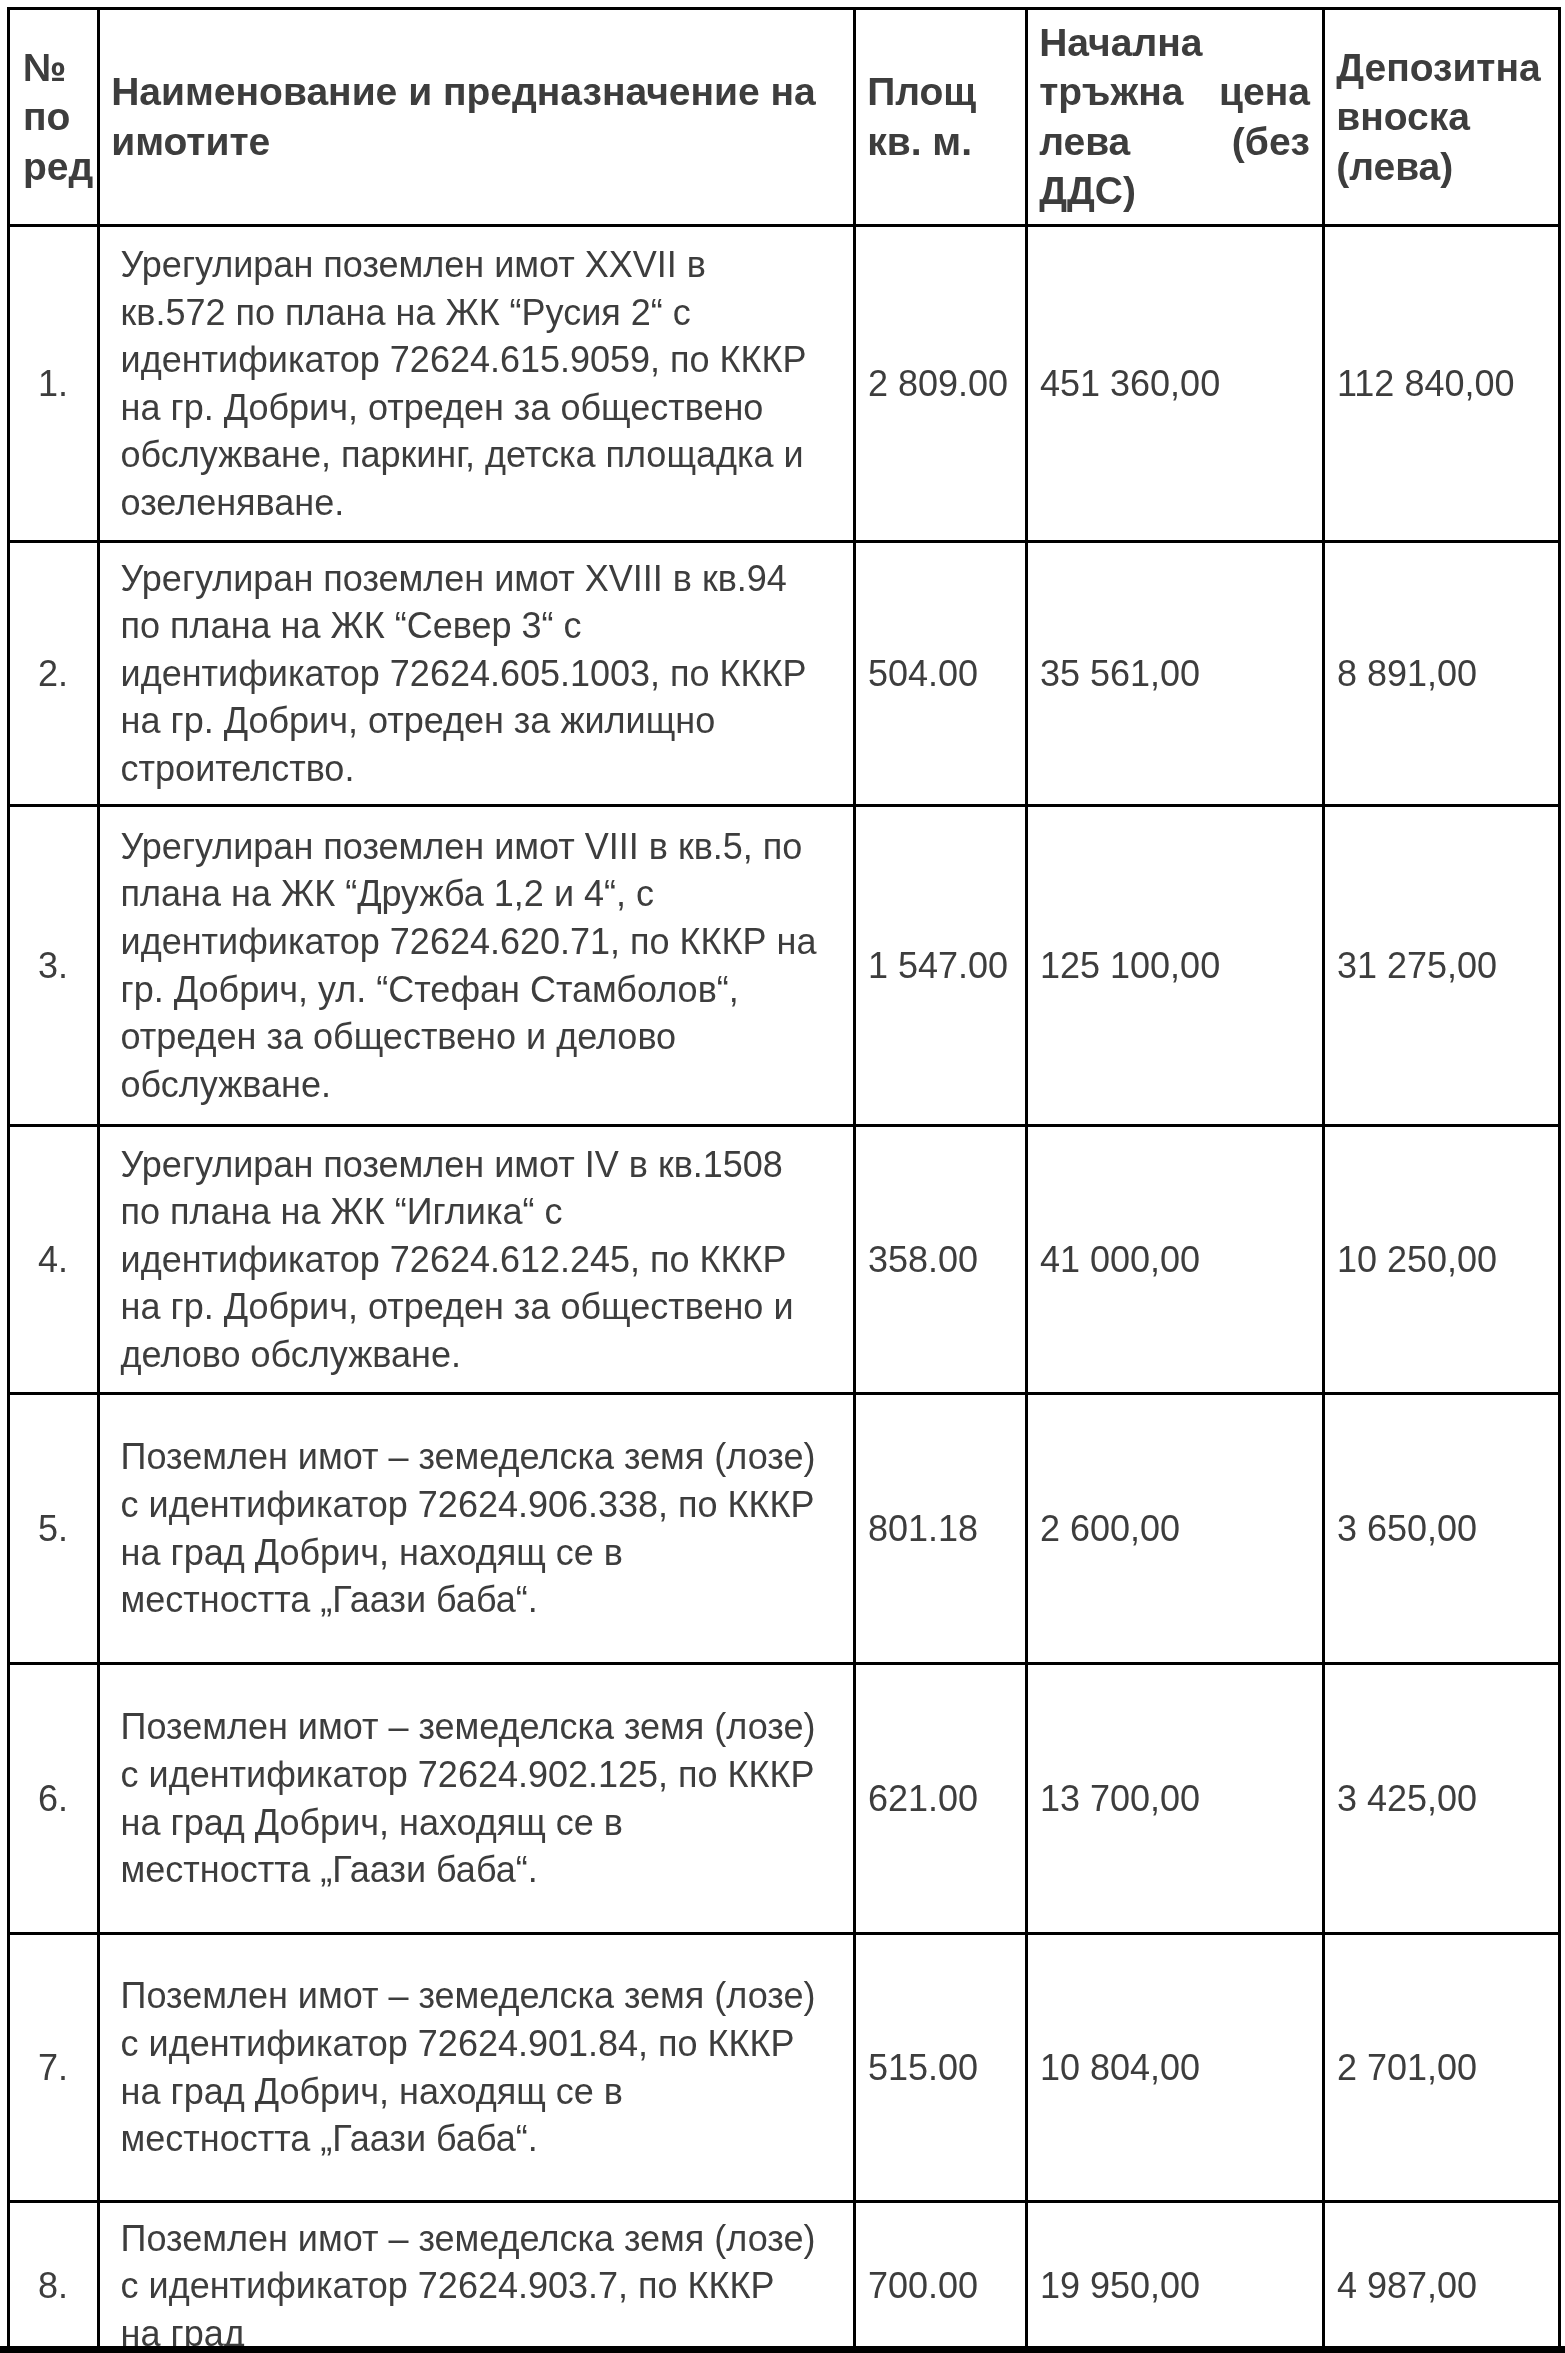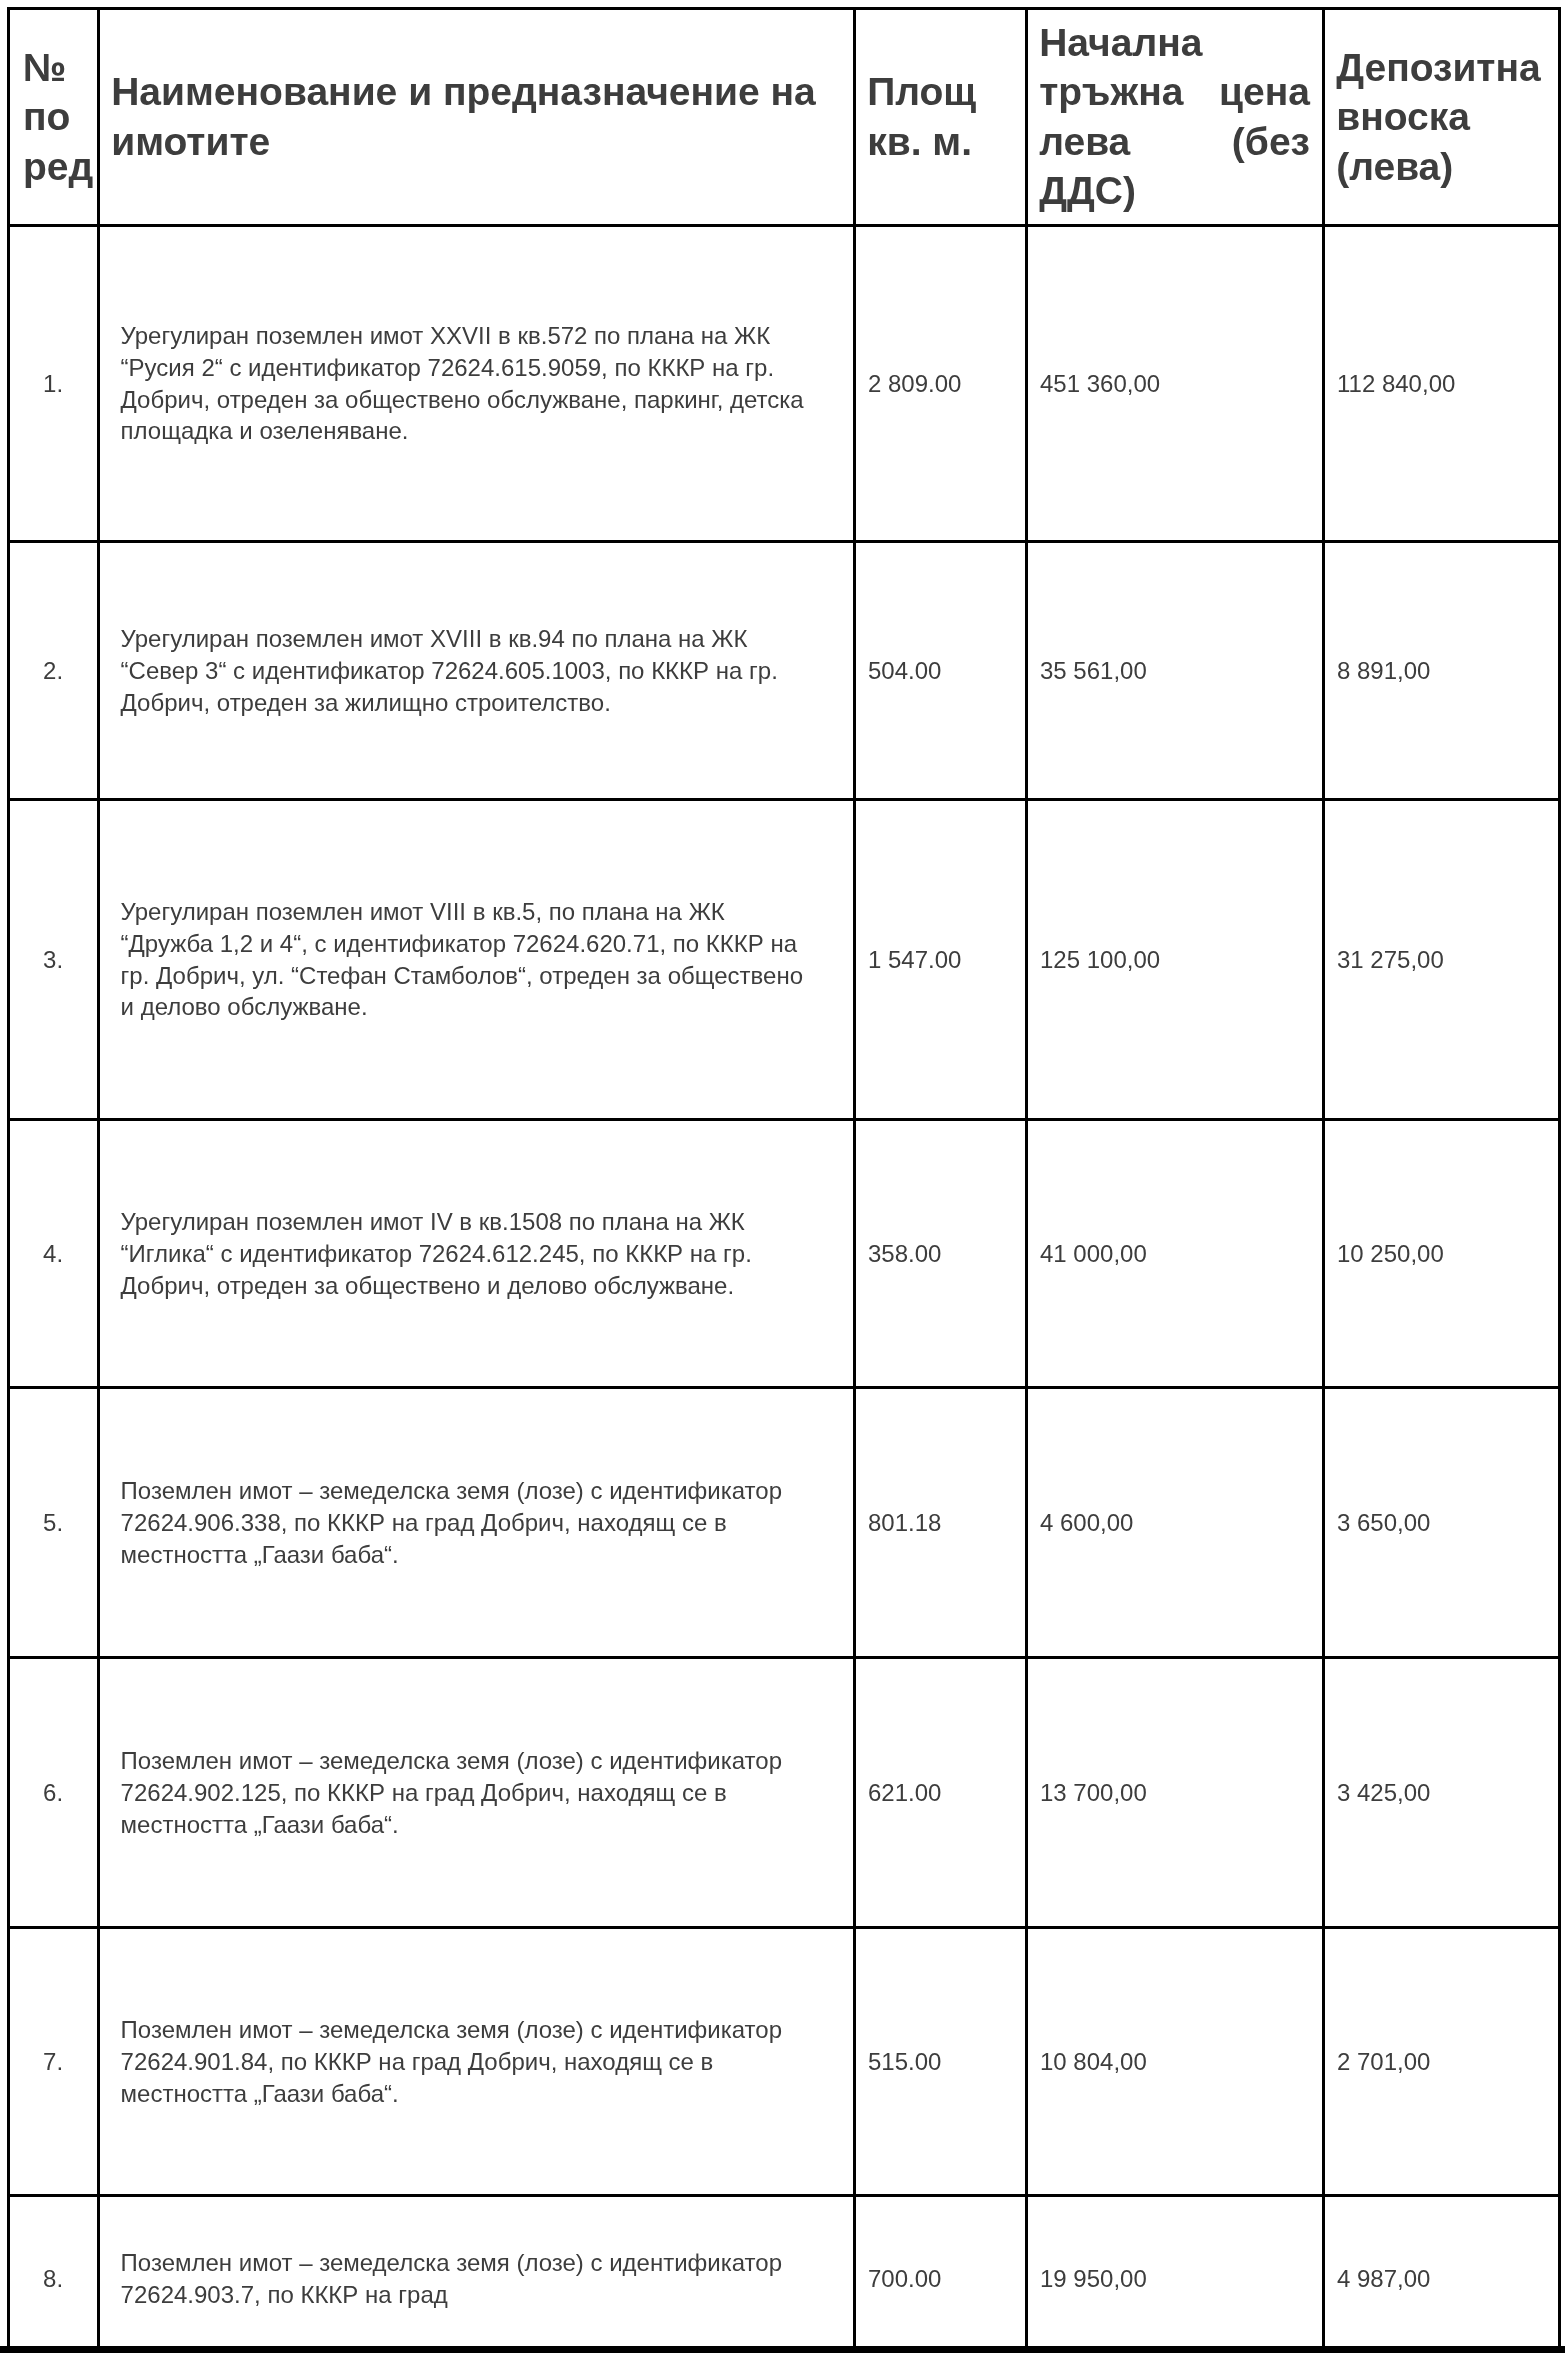--- a/index.html
+++ b/index.html
@@ -33,21 +33,21 @@
   th{
     font-size:39px;
     font-weight:bold;
     line-height:1.27;
     text-align:left;
     padding:8.3px 11.6px;
   }
   th.h-num{padding:8.3px 8.3px 8.3px 13.3px;}
   th.h-price{text-align:justify;}
   td{
-    font-size:24px;
+    font-size:36px;
     line-height:1.32;
   }
   td.num{text-align:center;padding:6.6px 5px;}
   td.name{text-align:left;padding:11.6px 33px 11.6px 21px;}
   td.area,td.price,td.deposit{text-align:left;padding:8.3px 12.4px;}
 
   tbody tr:nth-child(1){height:316px;}
   tbody tr:nth-child(2){height:258px;}
   tbody tr:nth-child(3){height:320px;}
   tbody tr:nth-child(4){height:268px;}
@@ -112,21 +112,21 @@
           <td class="num">4.</td>
           <td class="name">Урегулиран поземлен имот IV в кв.1508 по плана на ЖК “Иглика“ с идентификатор 72624.612.245, по КККР на гр. Добрич, отреден за обществено и делово обслужване.</td>
           <td class="area">358.00</td>
           <td class="price">41 000,00</td>
           <td class="deposit">10 250,00</td>
         </tr>
         <tr>
           <td class="num">5.</td>
           <td class="name">Поземлен имот – земеделска земя (лозе) с идентификатор 72624.906.338, по КККР на град Добрич, находящ се в местността „Гаази баба“.</td>
           <td class="area">801.18</td>
-          <td class="price">4 600,00</td>
+          <td class="price">2 600,00</td>
           <td class="deposit">3 650,00</td>
         </tr>
         <tr>
           <td class="num">6.</td>
           <td class="name">Поземлен имот – земеделска земя (лозе) с идентификатор 72624.902.125, по КККР на град Добрич, находящ се в местността „Гаази баба“.</td>
           <td class="area">621.00</td>
           <td class="price">13 700,00</td>
           <td class="deposit">3 425,00</td>
         </tr>
         <tr>

